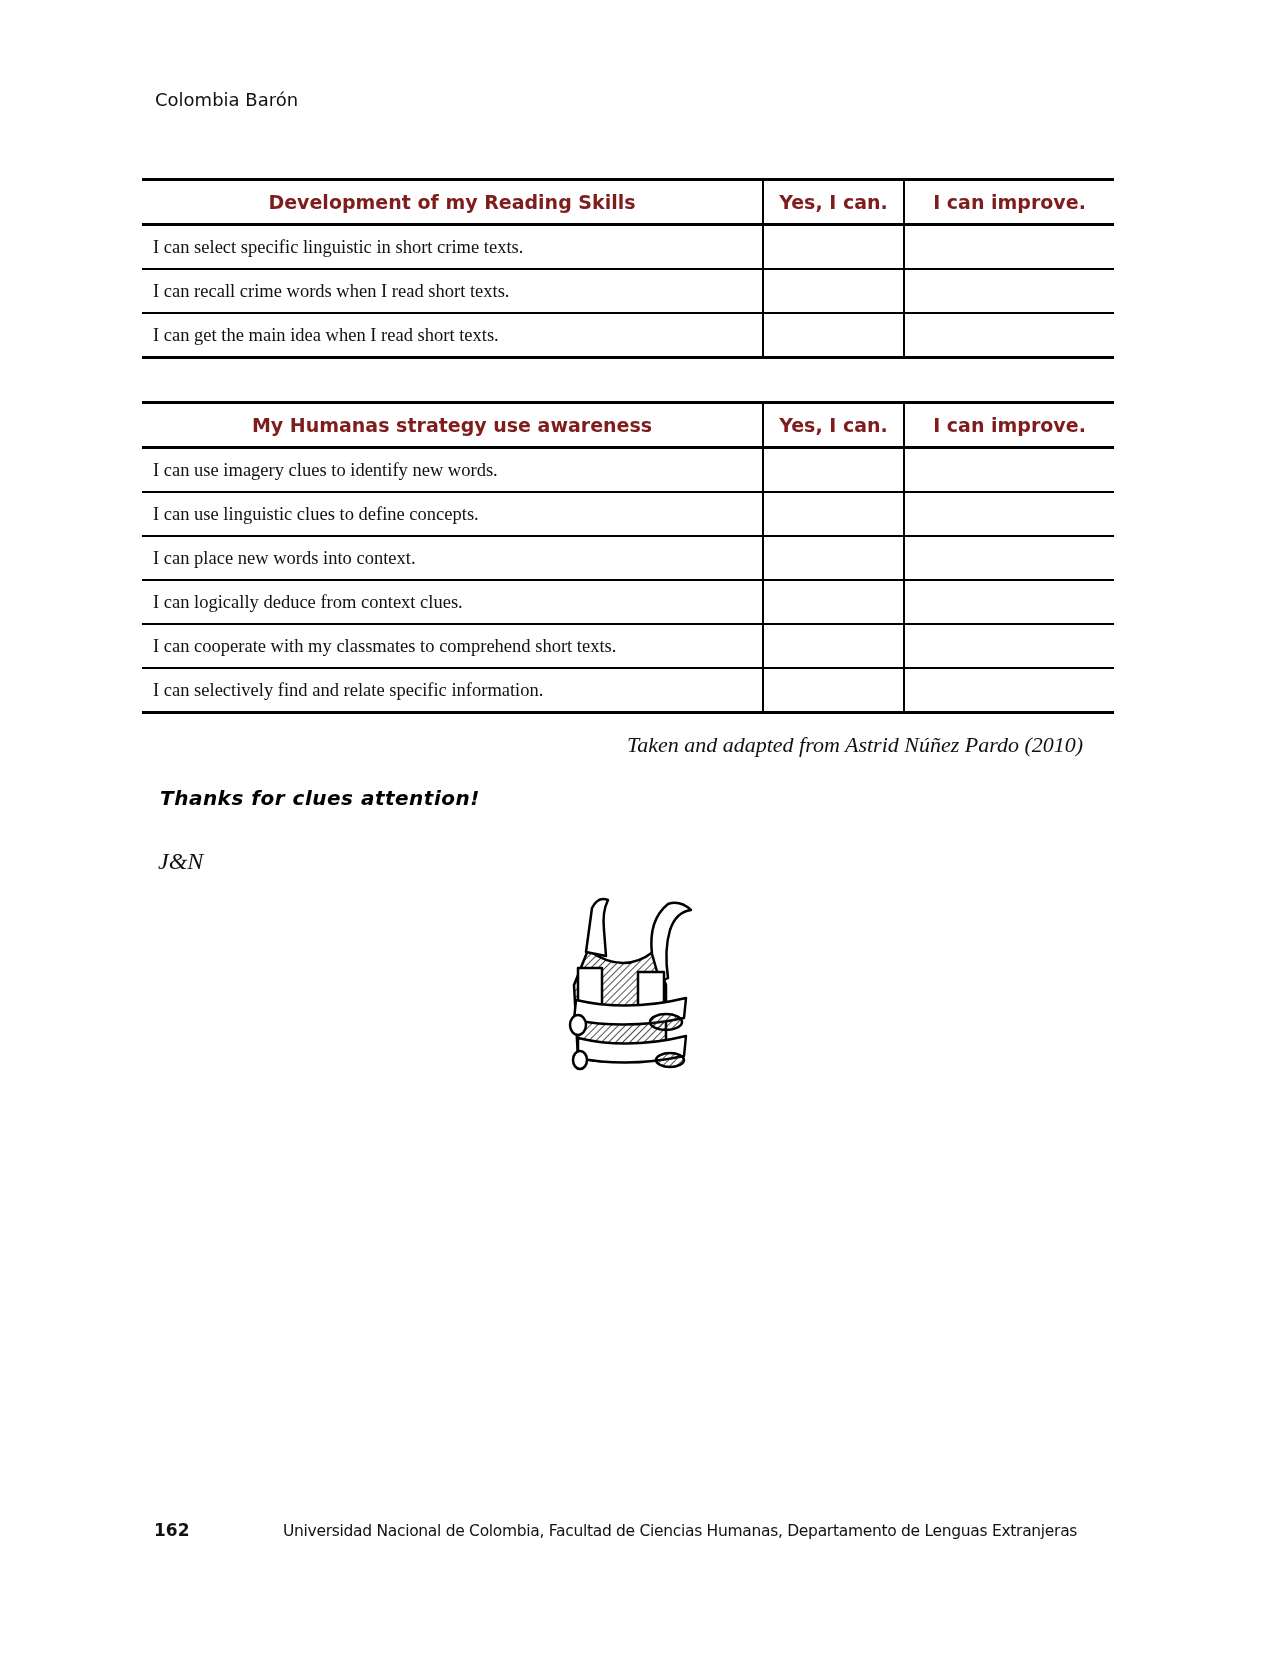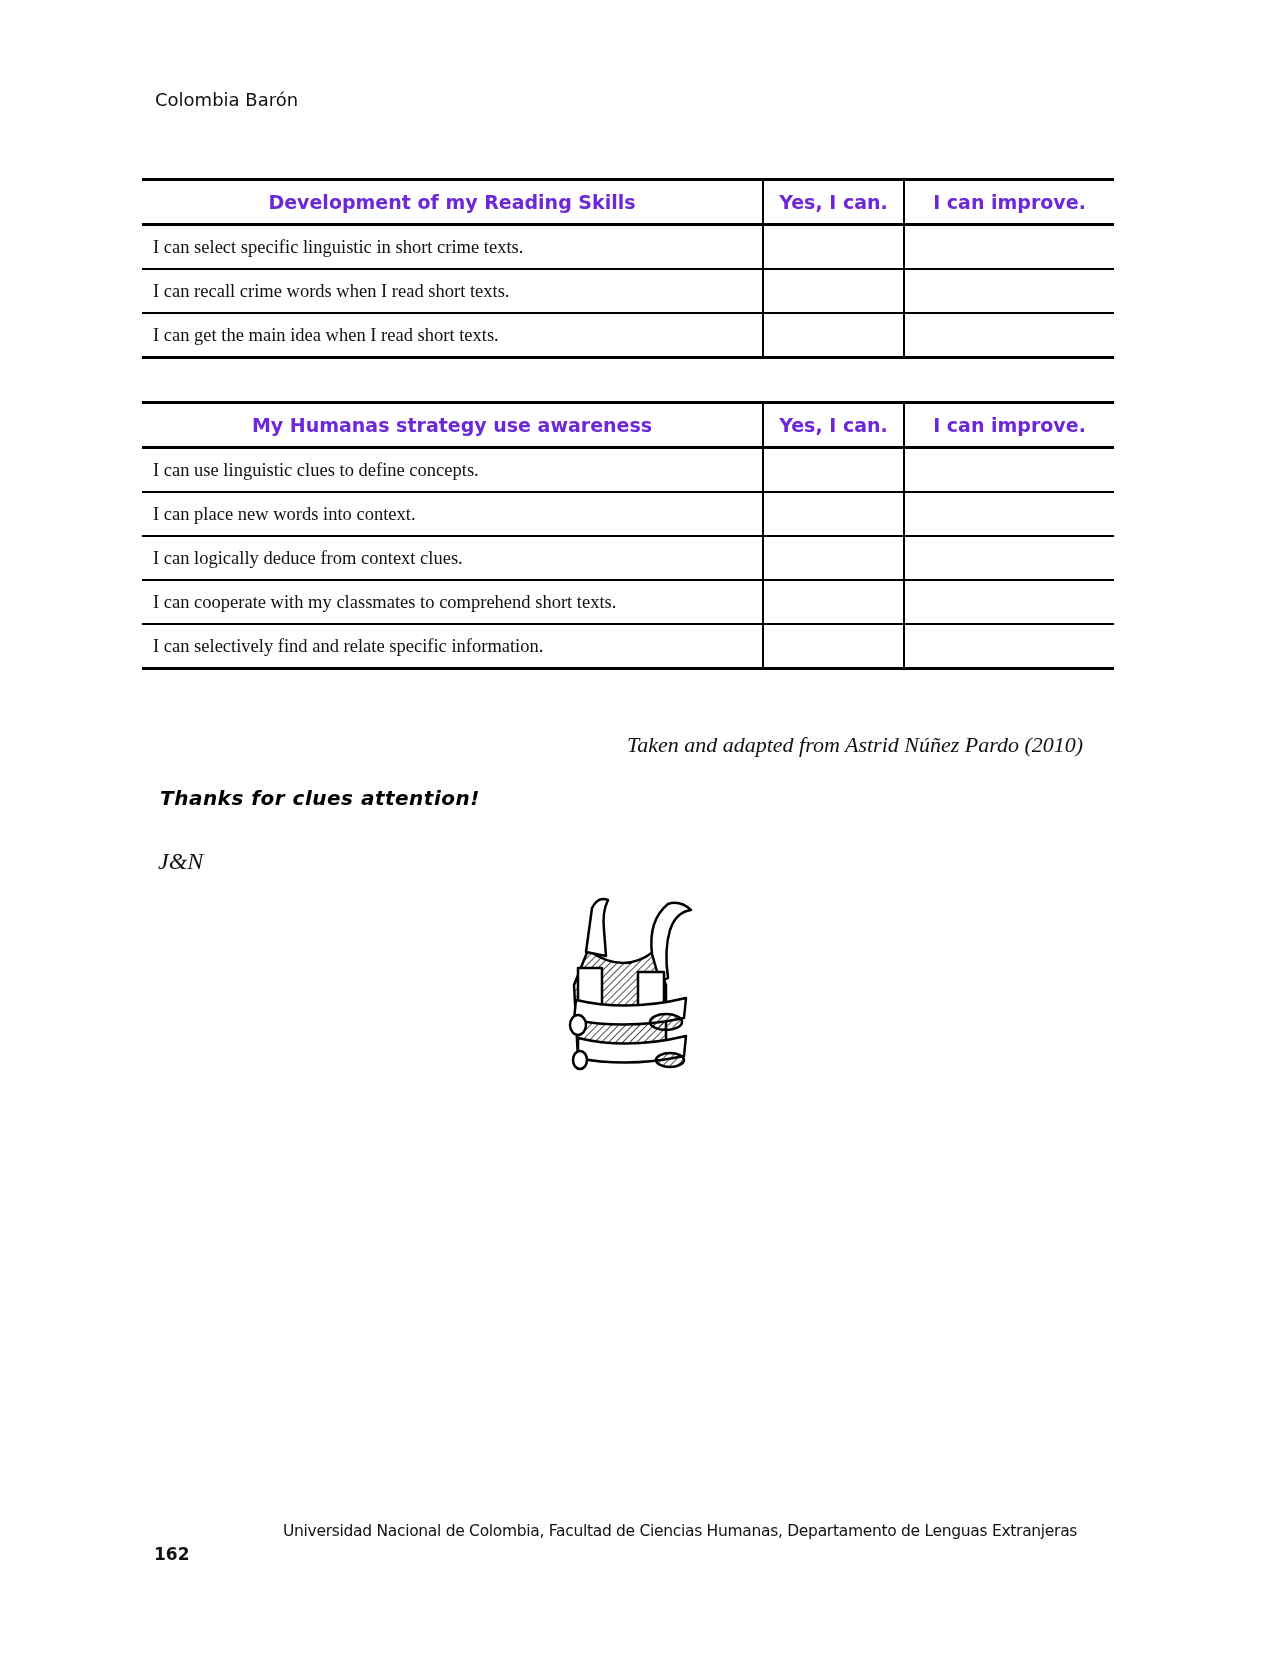--- a/index.html
+++ b/index.html
@@ -10,21 +10,21 @@
     }
     table.eval {
       position: absolute; left: 142px; width: 972px;
       border-collapse: collapse; table-layout: fixed;
     }
     table.eval col.c1 { width: 621px; }
     table.eval col.c2 { width: 141px; }
     table.eval col.c3 { width: 210px; }
     table.eval th {
       font-family: "DejaVu Sans", sans-serif; font-weight: bold; font-size: 19px;
-      height: 42px; padding: 0; text-align: center; color: #6d28d9;
+      height: 42px; padding: 0; text-align: center; color: #7f1d1d;
       border-top: 3px solid #000; border-bottom: 3px solid #000;
     }
     table.eval td {
       height: 42px; padding: 0 0 0 11px;
       font-family: "Liberation Serif", serif; font-size: 18.5px; color: #111;
       border-bottom: 2px solid #000;
     }
     table.eval tr:last-child td { border-bottom: 3px solid #000; }
     table.eval th + th, table.eval td + td { border-left: 2px solid #000; }
     #t1 { top: 178px; }
@@ -40,21 +40,21 @@
     }
     .signature {
       position: absolute; left: 158px; top: 848px;
       font-family: "Liberation Serif", serif; font-size: 24px; font-style: italic; color: #111;
     }
     .vest {
       position: absolute; left: 548px; top: 890px; width: 145px; height: 185px;
     }
     .footer-page {
       position: absolute; left: 154px; top: 1520px;
-      font-family: "DejaVu Sans", sans-serif; font-weight: bold; font-size: 17px; color: #111; margin-top: 24px;
+      font-family: "DejaVu Sans", sans-serif; font-weight: bold; font-size: 17px; color: #111;
     }
     .footer-text {
       position: absolute; left: 283px; top: 1522px; width: 822px;
       font-family: "DejaVu Sans", sans-serif; font-size: 15.5px; color: #111;
       letter-spacing: -0.3px; white-space: nowrap;
     }
   </style>
 </head>
 <body>
 
@@ -99,20 +99,25 @@
       <col class="c3">
     </colgroup>
   <thead>
     <tr>
       <th>My Humanas strategy use awareness</th>
       <th>Yes, I can.</th>
       <th>I can improve.</th>
     </tr>
   </thead>
   <tbody>
+    <tr>
+      <td>I can use imagery clues to identify new words.</td>
+      <td></td>
+      <td></td>
+    </tr>
     <tr>
       <td>I can use linguistic clues to define concepts.</td>
       <td></td>
       <td></td>
     </tr>
     <tr>
       <td>I can place new words into context.</td>
       <td></td>
       <td></td>
     </tr>

